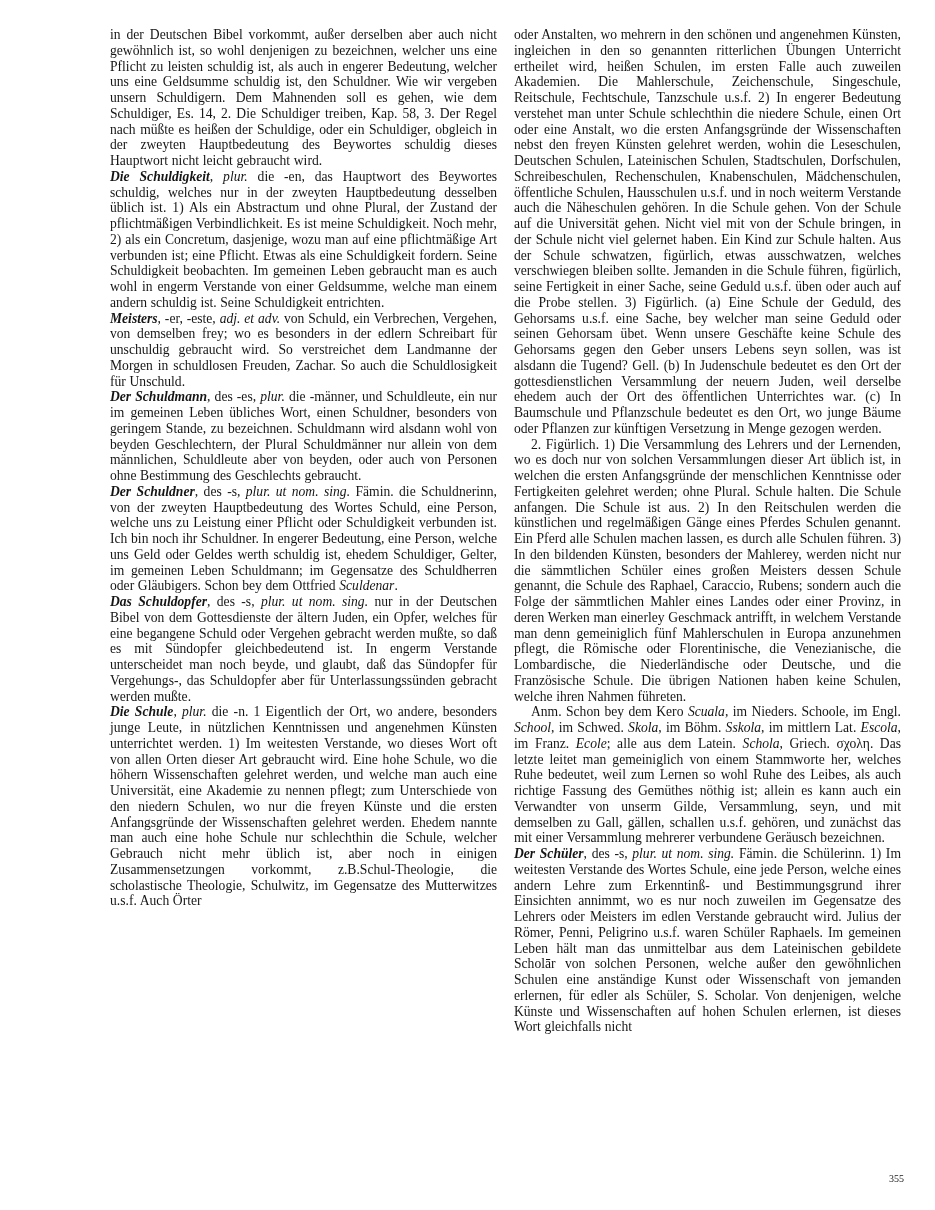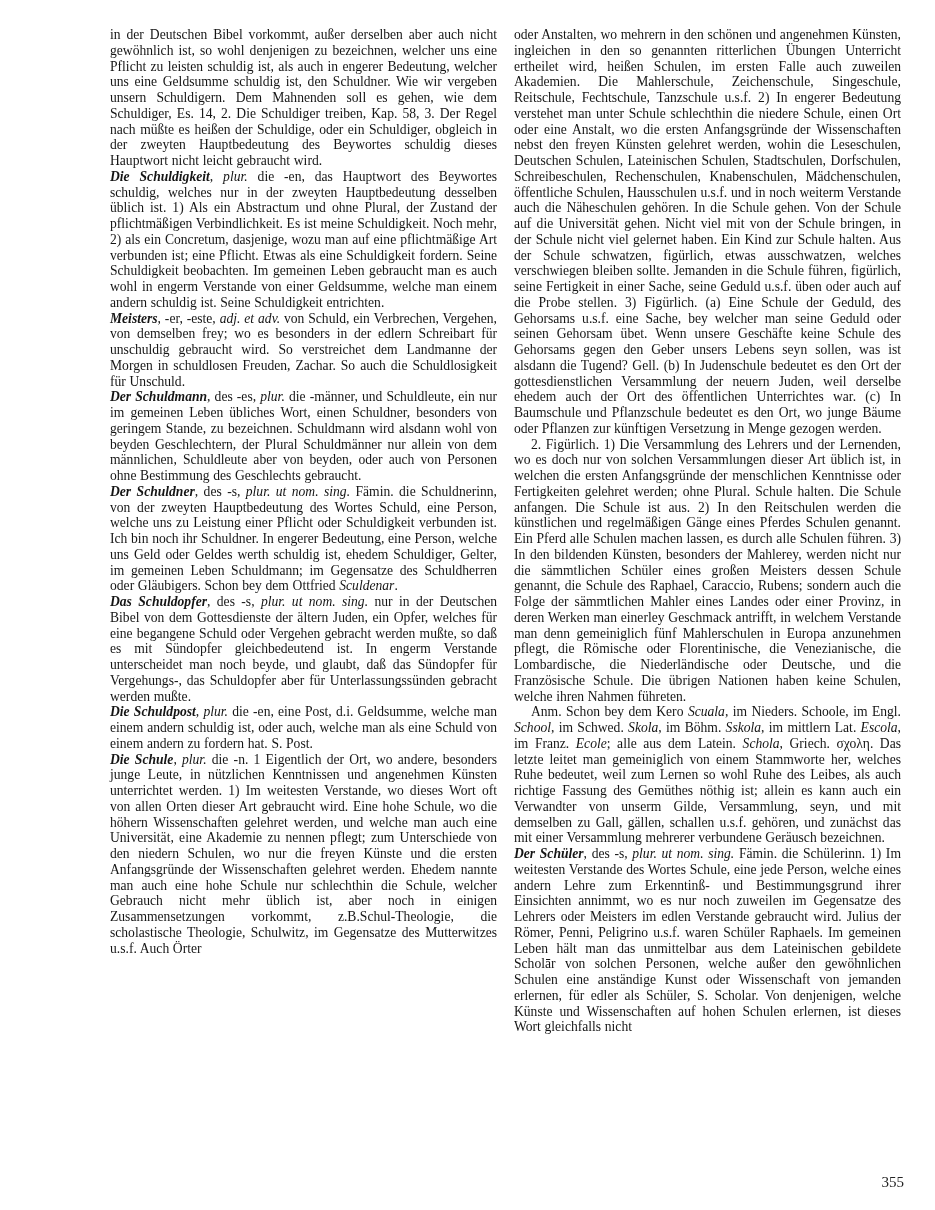--- a/index.html
+++ b/index.html
@@ -29,38 +29,37 @@
     -webkit-hyphens: auto;
     word-spacing: 0.02em;
   }
   .col p { margin: 0; padding: 0; }
   .col p.indent { text-indent: 17px; }
   .b { font-weight: bold; font-style: italic; }
   .i { font-style: italic; }
   .pagenum {
     position: absolute;
     right: 31px;
-    bottom: 19px;
-    font-size: 15px;
+    bottom: 26px;
+    font-size: 10px;
     color: #222;
   }
 </style>
 </head>
 <body>
 
 <div class="page">
   <div class="cols">
     <div class="col">
         <p>in der Deutschen Bibel vorkommt, außer derselben aber auch nicht gewöhnlich ist, so wohl denjenigen zu bezeichnen, welcher uns eine Pflicht zu leisten schuldig ist, als auch in engerer Bedeutung, welcher uns eine Geldsumme schuldig ist, den Schuldner. Wie wir vergeben unsern Schuldigern. Dem Mahnenden soll es gehen, wie dem Schuldiger, Es. 14, 2. Die Schuldiger treiben, Kap. 58, 3. Der Regel nach müßte es heißen der Schuldige, oder ein Schuldiger, obgleich in der zweyten Hauptbedeutung des Beywortes schuldig dieses Hauptwort nicht leicht gebraucht wird.</p>
         <p><span class="b">Die Schuldigkeit</span>, <span class="i">plur.</span> die -en, das Hauptwort des Beywortes schuldig, welches nur in der zweyten Hauptbedeutung desselben üblich ist. 1) Als ein Abstractum und ohne Plural, der Zustand der pflichtmäßigen Verbindlichkeit. Es ist meine Schuldigkeit. Noch mehr, 2) als ein Concretum, dasjenige, wozu man auf eine pflichtmäßige Art verbunden ist; eine Pflicht. Etwas als eine Schuldigkeit fordern. Seine Schuldigkeit beobachten. Im gemeinen Leben gebraucht man es auch wohl in engerm Verstande von einer Geldsumme, welche man einem andern schuldig ist. Seine Schuldigkeit entrichten.</p>
         <p><span class="b">Meisters</span>, -er, -este, <span class="i">adj. et adv.</span> von Schuld, ein Verbrechen, Vergehen, von demselben frey; wo es besonders in der edlern Schreibart für unschuldig gebraucht wird. So verstreichet dem Landmanne der Morgen in schuldlosen Freuden, Zachar. So auch die Schuldlosigkeit für Unschuld.</p>
         <p><span class="b">Der Schuldmann</span>, des -es, <span class="i">plur.</span> die -männer, und Schuldleute, ein nur im gemeinen Leben übliches Wort, einen Schuldner, besonders von geringem Stande, zu bezeichnen. Schuldmann wird alsdann wohl von beyden Geschlechtern, der Plural Schuldmänner nur allein von dem männlichen, Schuldleute aber von beyden, oder auch von Personen ohne Bestimmung des Geschlechts gebraucht.</p>
         <p><span class="b">Der Schuldner</span>, des -s, <span class="i">plur. ut nom. sing.</span> Fämin. die Schuldnerinn, von der zweyten Hauptbedeutung des Wortes Schuld, eine Person, welche uns zu Leistung einer Pflicht oder Schuldigkeit verbunden ist. Ich bin noch ihr Schuldner. In engerer Bedeutung, eine Person, welche uns Geld oder Geldes werth schuldig ist, ehedem Schuldiger, Gelter, im gemeinen Leben Schuldmann; im Gegensatze des Schuldherren oder Gläubigers. Schon bey dem Ottfried <span class="i">Sculdenar</span>.</p>
         <p><span class="b">Das Schuldopfer</span>, des -s, <span class="i">plur. ut nom. sing.</span> nur in der Deutschen Bibel von dem Gottesdienste der ältern Juden, ein Opfer, welches für eine begangene Schuld oder Vergehen gebracht werden mußte, so daß es mit Sündopfer gleichbedeutend ist. In engerm Verstande unterscheidet man noch beyde, und glaubt, daß das Sündopfer für Vergehungs-, das Schuldopfer aber für Unterlassungssünden gebracht werden mußte.</p>
-        <p><span class="b">Die Schuldpost</span>, <span class="i">plur.</span> die -en, eine Post, d.i. Geldsumme, welche man einem andern schuldig ist, oder auch, welche man als eine Schuld von einem andern zu fordern hat. S. Post.</p>
         <p><span class="b">Die Schule</span>, <span class="i">plur.</span> die -n. 1 Eigentlich der Ort, wo andere, besonders junge Leute, in nützlichen Kenntnissen und angenehmen Künsten unterrichtet werden. 1) Im weitesten Verstande, wo dieses Wort oft von allen Orten dieser Art gebraucht wird. Eine hohe Schule, wo die höhern Wissenschaften gelehret werden, und welche man auch eine Universität, eine Akademie zu nennen pflegt; zum Unterschiede von den niedern Schulen, wo nur die freyen Künste und die ersten Anfangsgründe der Wissenschaften gelehret werden. Ehedem nannte man auch eine hohe Schule nur schlechthin die Schule, welcher Gebrauch nicht mehr üblich ist, aber noch in einigen Zusammensetzungen vorkommt, z.B.Schul-Theologie, die scholastische Theologie, Schulwitz, im Gegensatze des Mutterwitzes u.s.f. Auch Örter</p>
       </div>
     <div class="col">
         <p>oder Anstalten, wo mehrern in den schönen und angenehmen Künsten, ingleichen in den so genannten ritterlichen Übungen Unterricht ertheilet wird, heißen Schulen, im ersten Falle auch zuweilen Akademien. Die Mahlerschule, Zeichenschule, Singeschule, Reitschule, Fechtschule, Tanzschule u.s.f. 2) In engerer Bedeutung verstehet man unter Schule schlechthin die niedere Schule, einen Ort oder eine Anstalt, wo die ersten Anfangsgründe der Wissenschaften nebst den freyen Künsten gelehret werden, wohin die Leseschulen, Deutschen Schulen, Lateinischen Schulen, Stadtschulen, Dorfschulen, Schreibeschulen, Rechenschulen, Knabenschulen, Mädchenschulen, öffentliche Schulen, Hausschulen u.s.f. und in noch weiterm Verstande auch die Näheschulen gehören. In die Schule gehen. Von der Schule auf die Universität gehen. Nicht viel mit von der Schule bringen, in der Schule nicht viel gelernet haben. Ein Kind zur Schule halten. Aus der Schule schwatzen, figürlich, etwas ausschwatzen, welches verschwiegen bleiben sollte. Jemanden in die Schule führen, figürlich, seine Fertigkeit in einer Sache, seine Geduld u.s.f. üben oder auch auf die Probe stellen. 3) Figürlich. (a) Eine Schule der Geduld, des Gehorsams u.s.f. eine Sache, bey welcher man seine Geduld oder seinen Gehorsam übet. Wenn unsere Geschäfte keine Schule des Gehorsams gegen den Geber unsers Lebens seyn sollen, was ist alsdann die Tugend? Gell. (b) In Judenschule bedeutet es den Ort der gottesdienstlichen Versammlung der neuern Juden, weil derselbe ehedem auch der Ort des öffentlichen Unterrichtes war. (c) In Baumschule und Pflanzschule bedeutet es den Ort, wo junge Bäume oder Pflanzen zur künftigen Versetzung in Menge gezogen werden.</p>
         <p class="indent">2. Figürlich. 1) Die Versammlung des Lehrers und der Lernenden, wo es doch nur von solchen Versammlungen dieser Art üblich ist, in welchen die ersten Anfangsgründe der menschlichen Kenntnisse oder Fertigkeiten gelehret werden; ohne Plural. Schule halten. Die Schule anfangen. Die Schule ist aus. 2) In den Reitschulen werden die künstlichen und regelmäßigen Gänge eines Pferdes Schulen genannt. Ein Pferd alle Schulen machen lassen, es durch alle Schulen führen. 3) In den bildenden Künsten, besonders der Mahlerey, werden nicht nur die sämmtlichen Schüler eines großen Meisters dessen Schule genannt, die Schule des Raphael, Caraccio, Rubens; sondern auch die Folge der sämmtlichen Mahler eines Landes oder einer Provinz, in deren Werken man einerley Geschmack antrifft, in welchem Verstande man denn gemeiniglich fünf Mahlerschulen in Europa anzunehmen pflegt, die Römische oder Florentinische, die Venezianische, die Lombardische, die Niederländische oder Deutsche, und die Französische Schule. Die übrigen Nationen haben keine Schulen, welche ihren Nahmen führeten.</p>
         <p class="indent">Anm. Schon bey dem Kero <span class="i">Scuala</span>, im Nieders. Schoole, im Engl. <span class="i">School</span>, im Schwed. <span class="i">Skola</span>, im Böhm. <span class="i">Sskola</span>, im mittlern Lat. <span class="i">Escola</span>, im Franz. <span class="i">Ecole</span>; alle aus dem Latein. <span class="i">Schola</span>, Griech. σχολη. Das letzte leitet man gemeiniglich von einem Stammworte her, welches Ruhe bedeutet, weil zum Lernen so wohl Ruhe des Leibes, als auch richtige Fassung des Gemüthes nöthig ist; allein es kann auch ein Verwandter von unserm Gilde, Versammlung, seyn, und mit demselben zu Gall, gällen, schallen u.s.f. gehören, und zunächst das mit einer Versammlung mehrerer verbundene Geräusch bezeichnen.</p>
         <p><span class="b">Der Schüler</span>, des -s, <span class="i">plur. ut nom. sing.</span> Fämin. die Schülerinn. 1) Im weitesten Verstande des Wortes Schule, eine jede Person, welche eines andern Lehre zum Erkenntinß- und Bestimmungsgrund ihrer Einsichten annimmt, wo es nur noch zuweilen im Gegensatze des Lehrers oder Meisters im edlen Verstande gebraucht wird. Julius der Römer, Penni, Peligrino u.s.f. waren Schüler Raphaels. Im gemeinen Leben hält man das unmittelbar aus dem Lateinischen gebildete Scholār von solchen Personen, welche außer den gewöhnlichen Schulen eine anständige Kunst oder Wissenschaft von jemanden erlernen, für edler als Schüler, S. Scholar. Von denjenigen, welche Künste und Wissenschaften auf hohen Schulen erlernen, ist dieses Wort gleichfalls nicht</p>
       </div>
   </div>
   <div class="pagenum">355</div>

